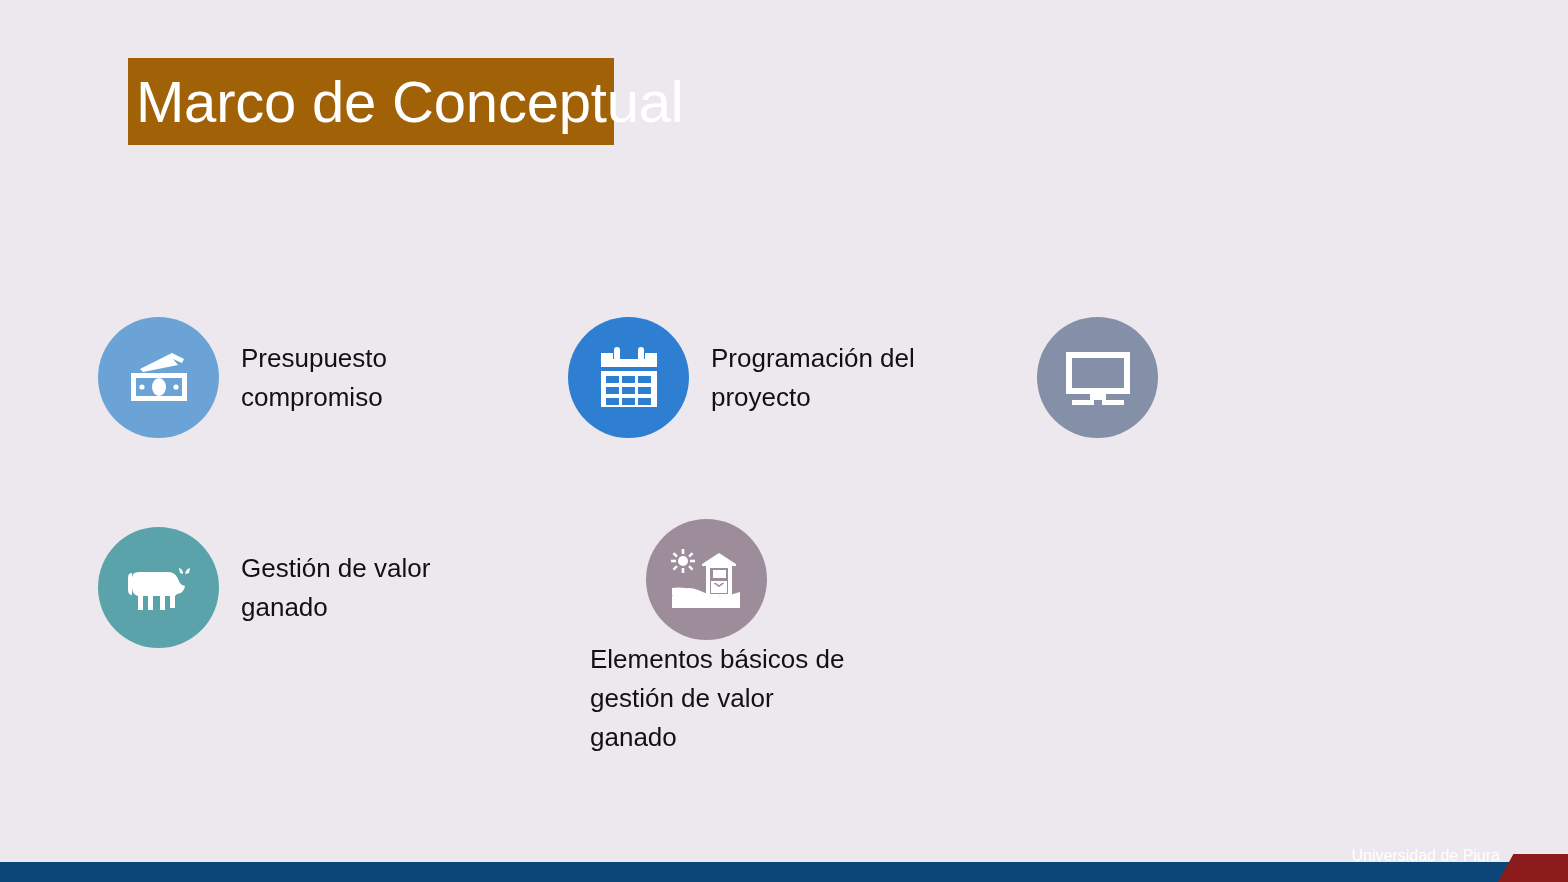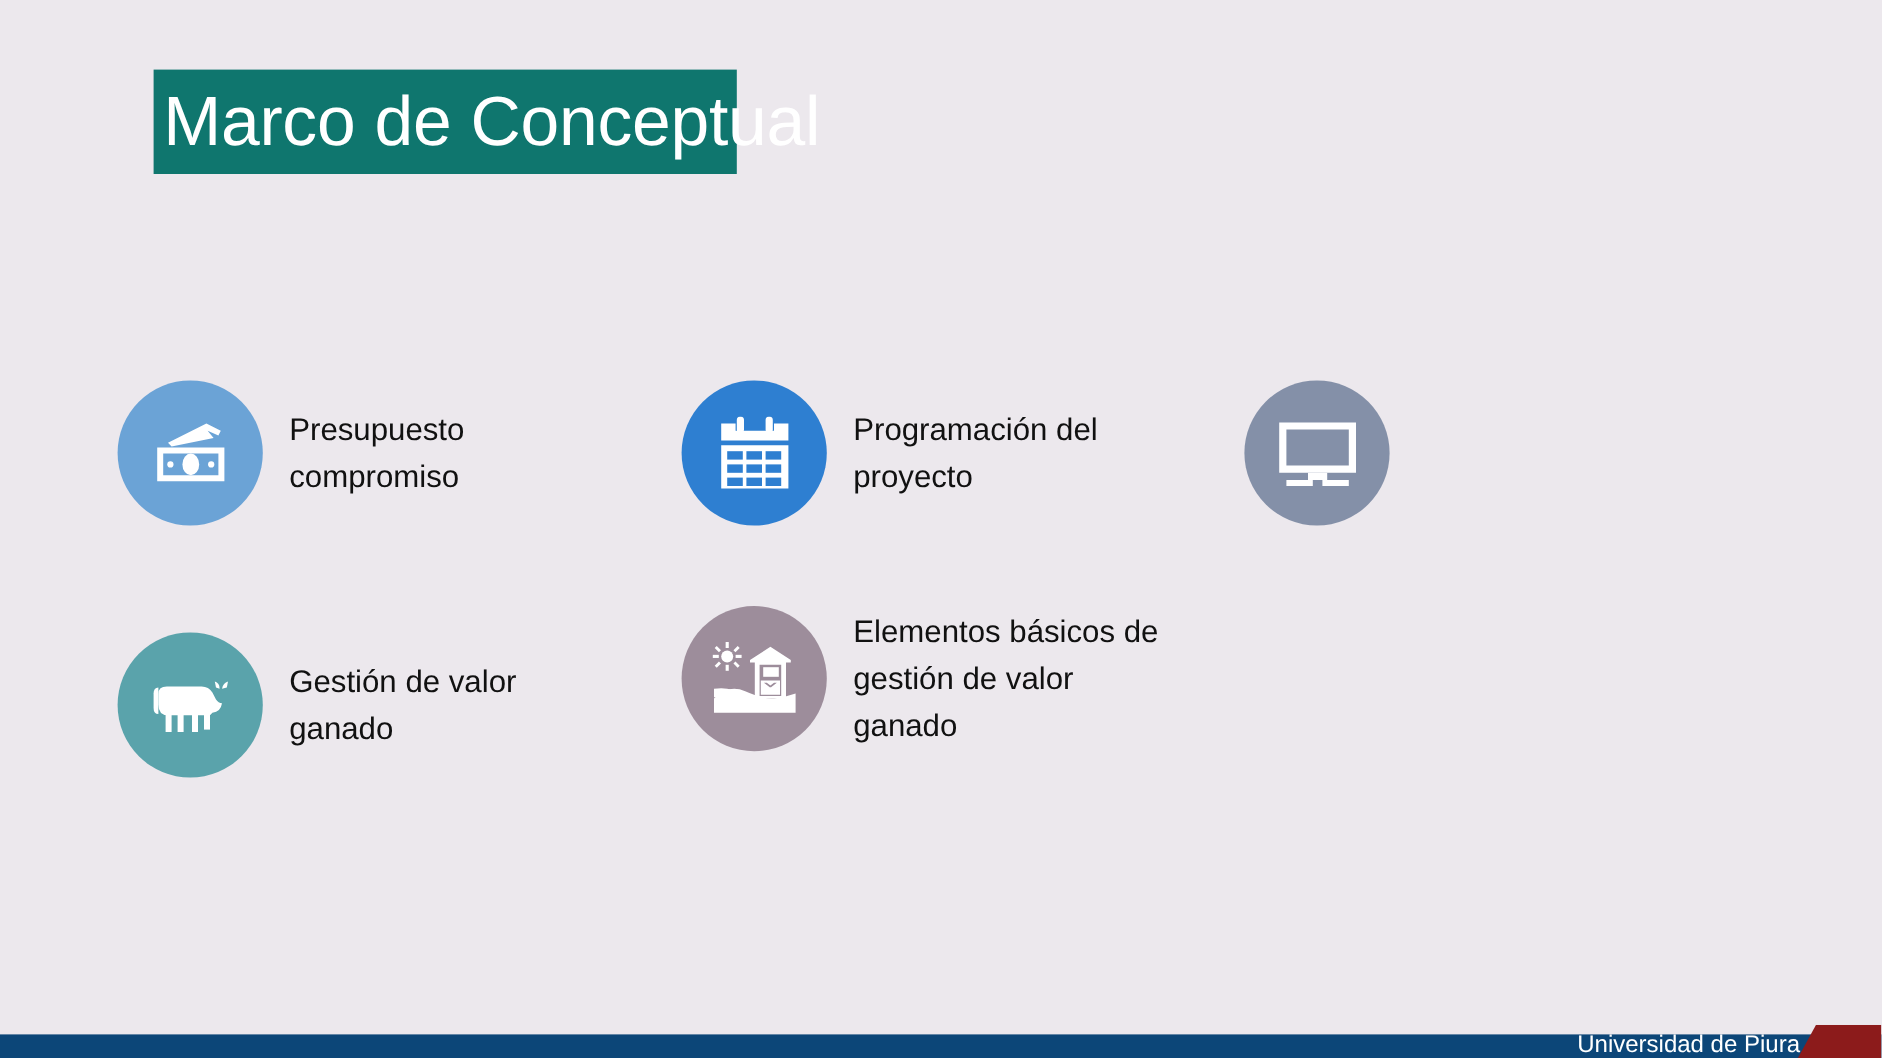--- a/index.html
+++ b/index.html
@@ -21,21 +21,21 @@
     background: #ece8ed;
   }
 
   
   .title-box {
     position: absolute;
     left: 128px;
     top: 58px;
     width: 486px;
     height: 87px;
-    background: #0f766e;
+    background: #a16207;
     display: flex;
     align-items: center;
     box-sizing: border-box;
     padding-left: 8px;
   }
   .title-text {
     color: #ffffff;
     font-size: 58px;
     font-weight: 400;
     line-height: 1;
@@ -53,21 +53,21 @@
   }
   .item {
     position: absolute;
     display: flex;
     align-items: center;
   }
   .item.pos-0 { left: 98px;   top: 317px; }
   .item.pos-1 { left: 568px;  top: 317px; }
   .item.pos-2 { left: 1037px; top: 317px; }
   .item.pos-3 { left: 98px;   top: 527px; }
-  .item.pos-4 { left: 568px;  top: 505px; }
+  .item.pos-4 { left: 568px;  top: 519px; flex-direction: column; }
 
   .circle {
     width: 121px;
     height: 121px;
     border-radius: 50%;
     flex: 0 0 121px;
     display: flex;
     align-items: center;
     justify-content: center;
   }
@@ -88,22 +88,22 @@
     position: absolute;
     left: 0;
     bottom: 0;
     width: 1568px;
     height: 20px;
     background: #0c4678;
   }
   .footer-text {
     position: absolute;
     right: 68px;
-    bottom: 1px;
-    font-size: 20px;
+    bottom: 17px;
+    font-size: 16px;
     color: #ffffff;
     line-height: 19px;
     white-space: nowrap;
   }
   .footer-accent {
     position: absolute;
     right: 0;
     bottom: 0;
     width: 70px;
     height: 28px;

